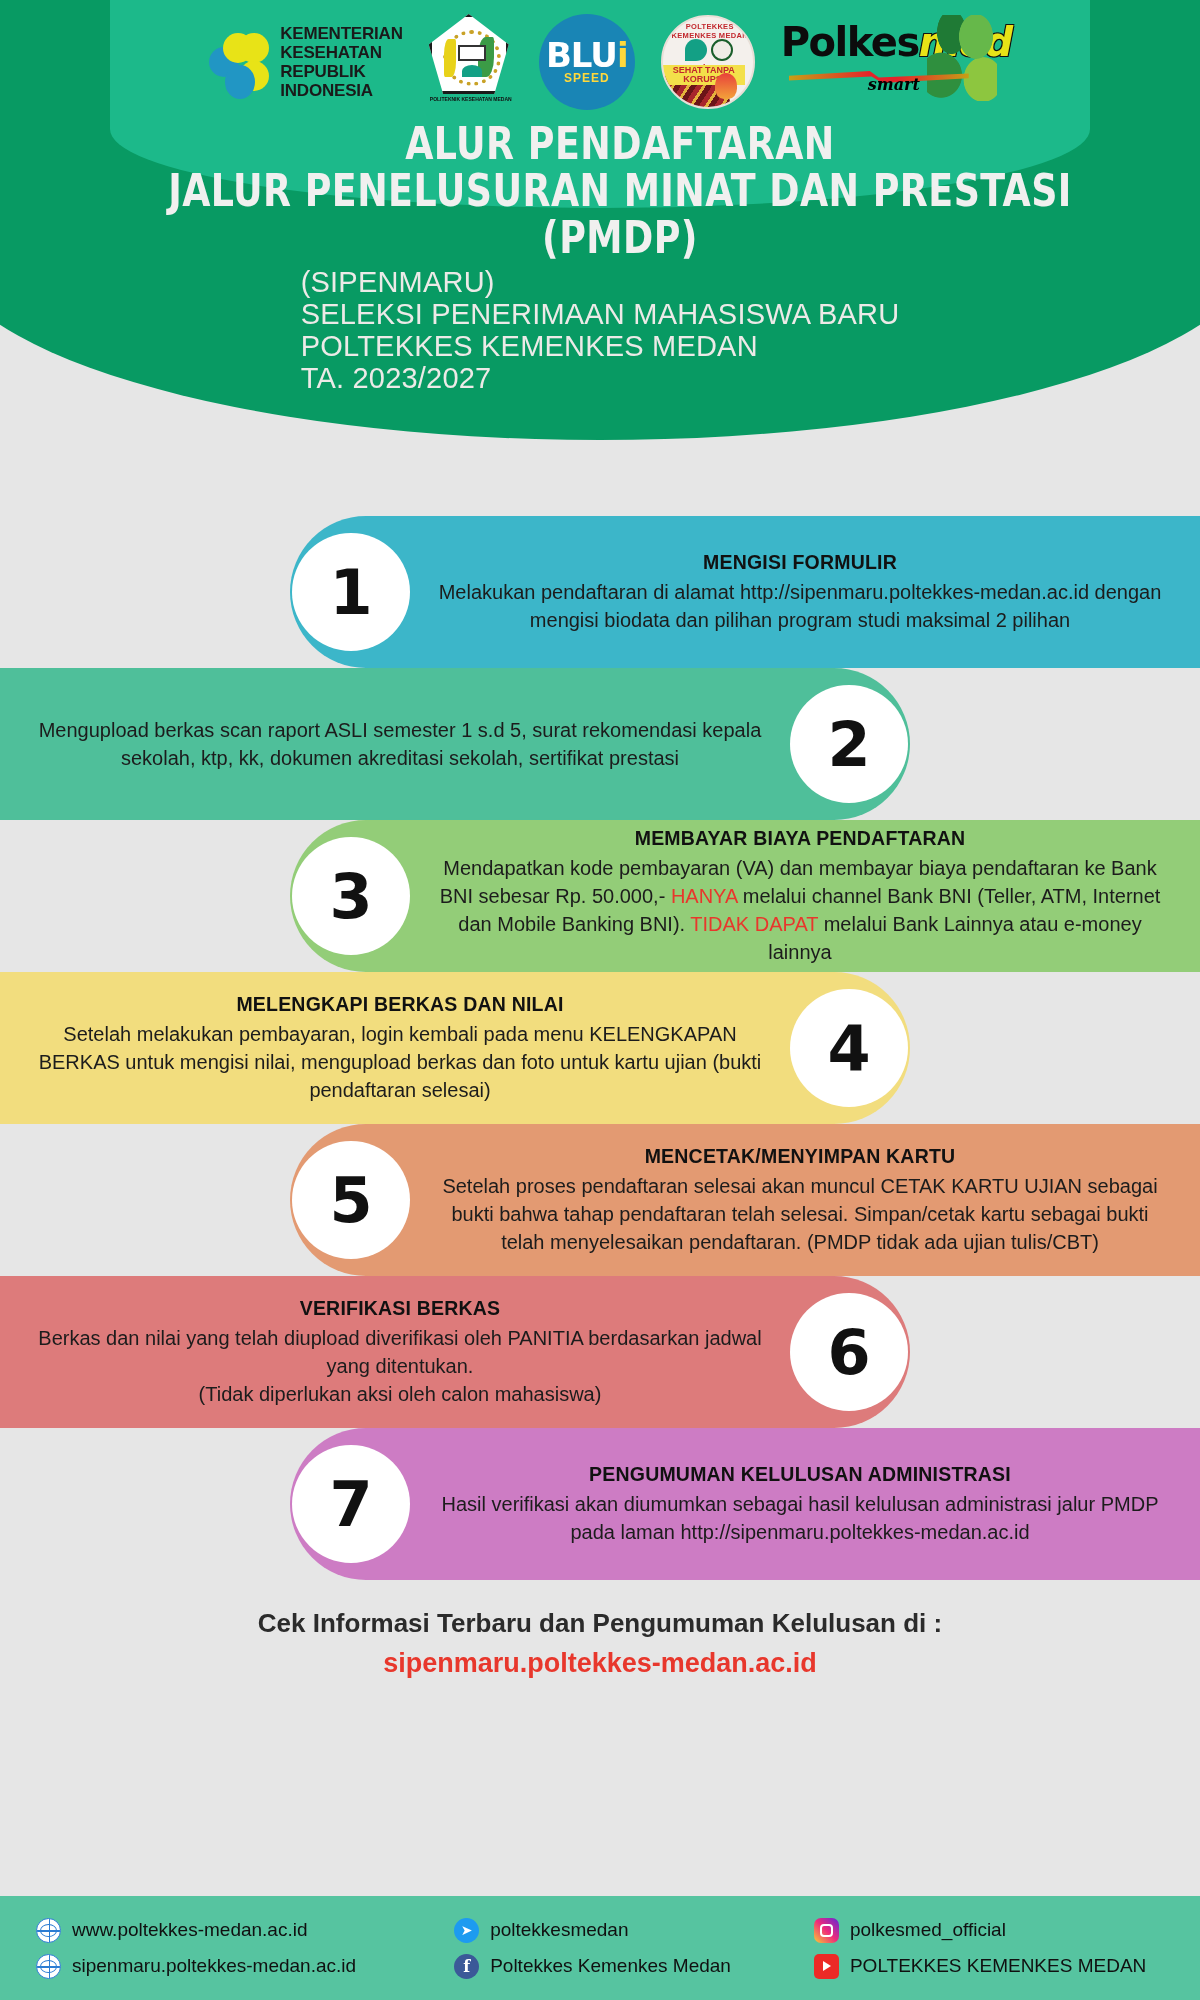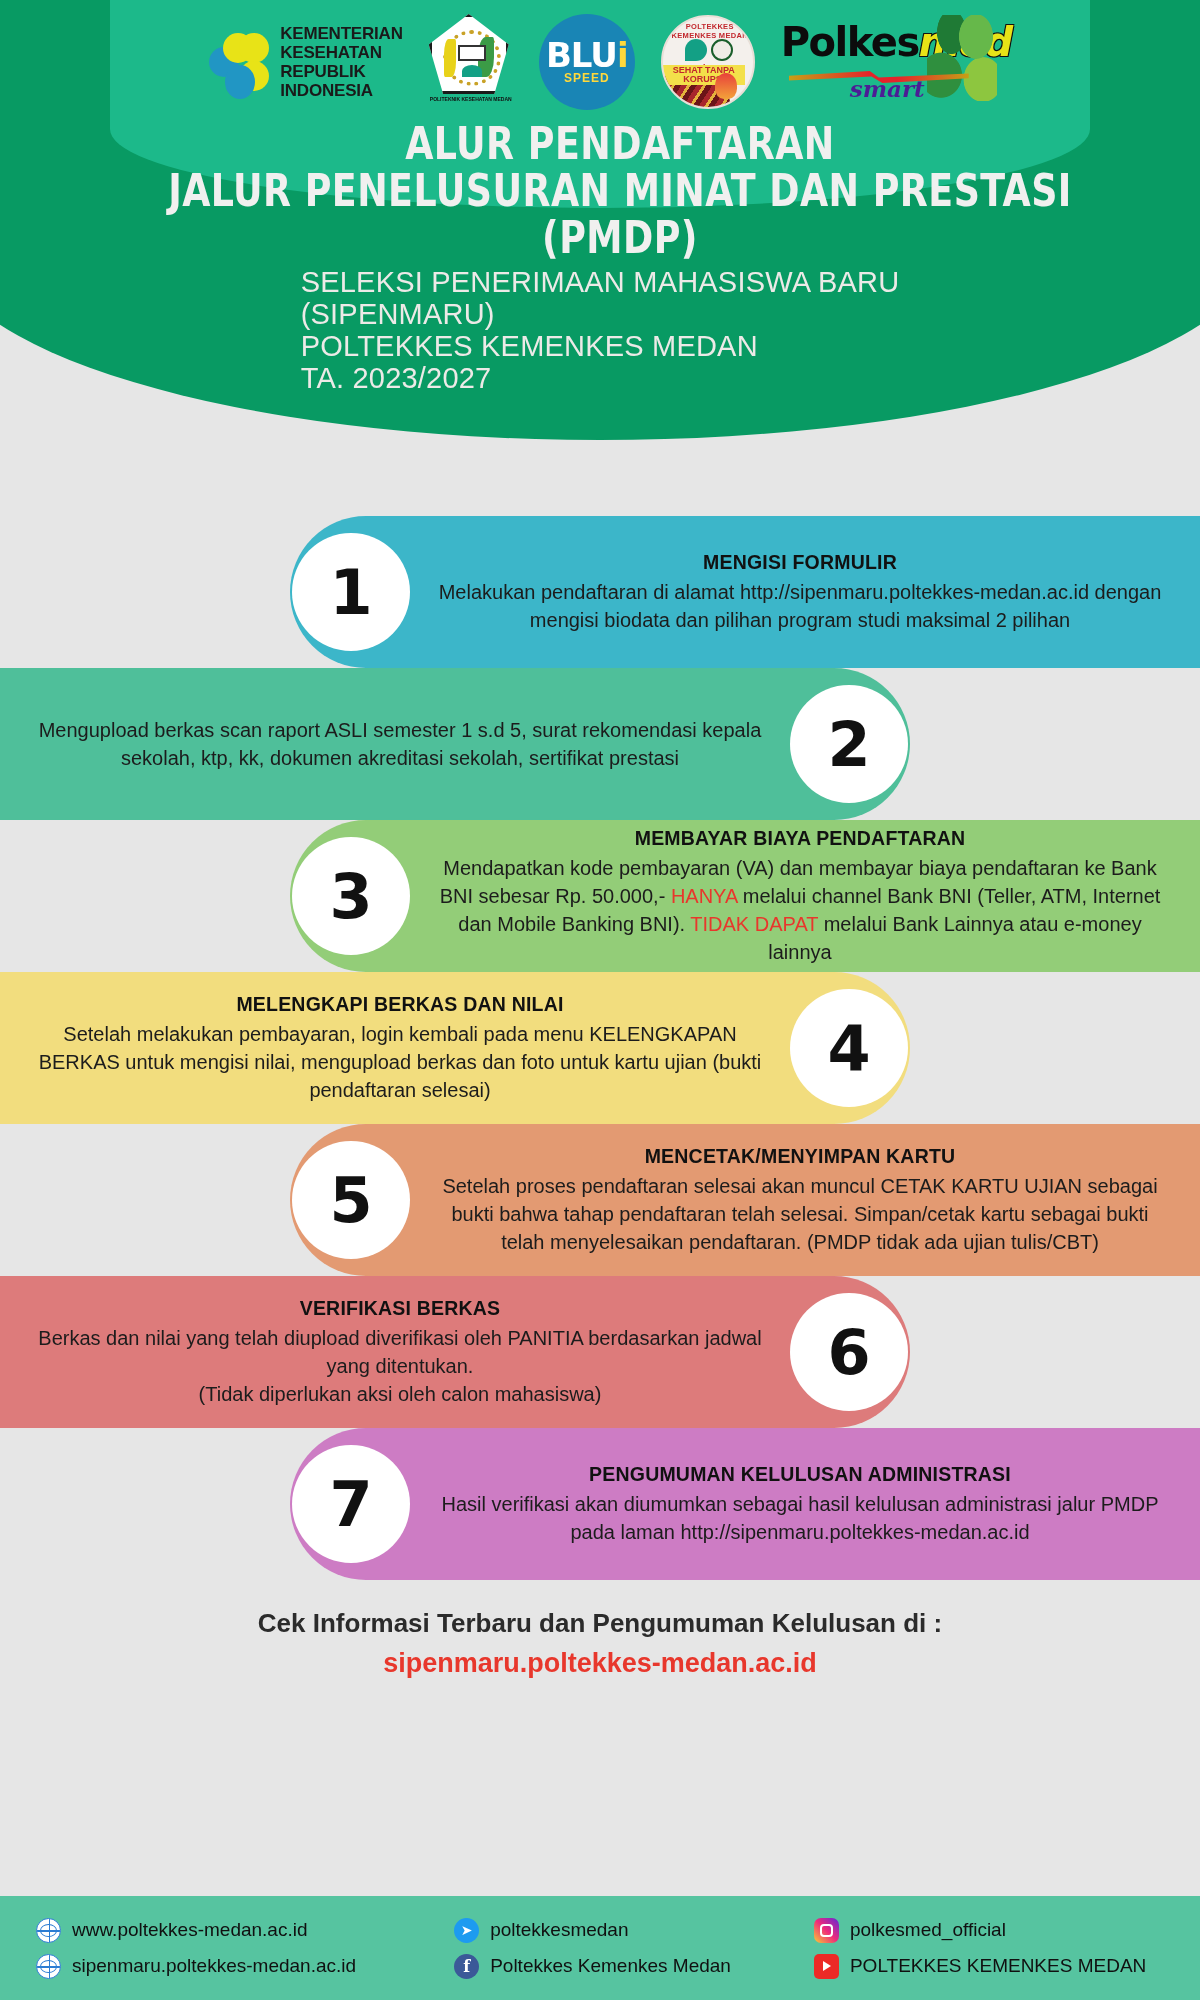--- a/index.html
+++ b/index.html
@@ -138,23 +138,23 @@
     font-weight: bold; font-style: italic; font-size: 40px;
     color: #e8e317; letter-spacing: -1.5px;
     text-shadow: -1px -1px 0 #111, 1px -1px 0 #111, -1px 1px 0 #111, 1px 1px 0 #111;
   }
   .pk-bolt {
     position: absolute; left: 8px; top: 52px; width: 180px; height: 12px;
     background: linear-gradient(90deg, #c6a016 0%, #e5242a 45%, #e5242a 60%, #c6a016 100%);
     clip-path: polygon(0 40%, 45% 0%, 50% 55%, 100% 20%, 100% 60%, 52% 100%, 46% 45%, 0 80%);
   }
   .pk-smart {
-    position: absolute; left: 69px; top: 56px;
+    position: absolute; left: 87px; top: 56px;
     font-family: "DejaVu Serif", serif; font-style: italic;
-    font-weight: bold; font-size: 23px; color: #4c1d95;
+    font-weight: bold; font-size: 16px; color: #000000;
   }
   .pk-palm {
     position: absolute; right: -6px; top: -4px; width: 70px; height: 86px;
     background:
       radial-gradient(ellipse at 20% 70%, #2f8f3e 0 26%, transparent 27%),
       radial-gradient(ellipse at 70% 25%, #66b84a 0 24%, transparent 25%),
       radial-gradient(ellipse at 35% 20%, #1f7a35 0 22%, transparent 23%),
       radial-gradient(ellipse at 80% 75%, #8dc63f 0 24%, transparent 25%);
   }
 
@@ -349,22 +349,22 @@
       <div class="pk-smart">smart</div>
     </div>
 
   </div>
 
   <div class="title-block">
     <div class="title-main">ALUR PENDAFTARAN</div>
     <div class="title-main">JALUR PENELUSURAN MINAT DAN PRESTASI</div>
     <div class="title-main">(PMDP)</div>
     <div class="subtitle-wrap">
+      <div class="subtitle">(SIPENMARU)</div>
       <div class="subtitle">SELEKSI PENERIMAAN MAHASISWA BARU</div>
-      <div class="subtitle">(SIPENMARU)</div>
       <div class="subtitle">POLTEKKES KEMENKES MEDAN</div>
       <div class="subtitle">TA. 2023/2027</div>
     </div>
   </div>
 </div>
 
 <div class="steps">
 
   <div class="row r1">
     <div class="bg"></div>

